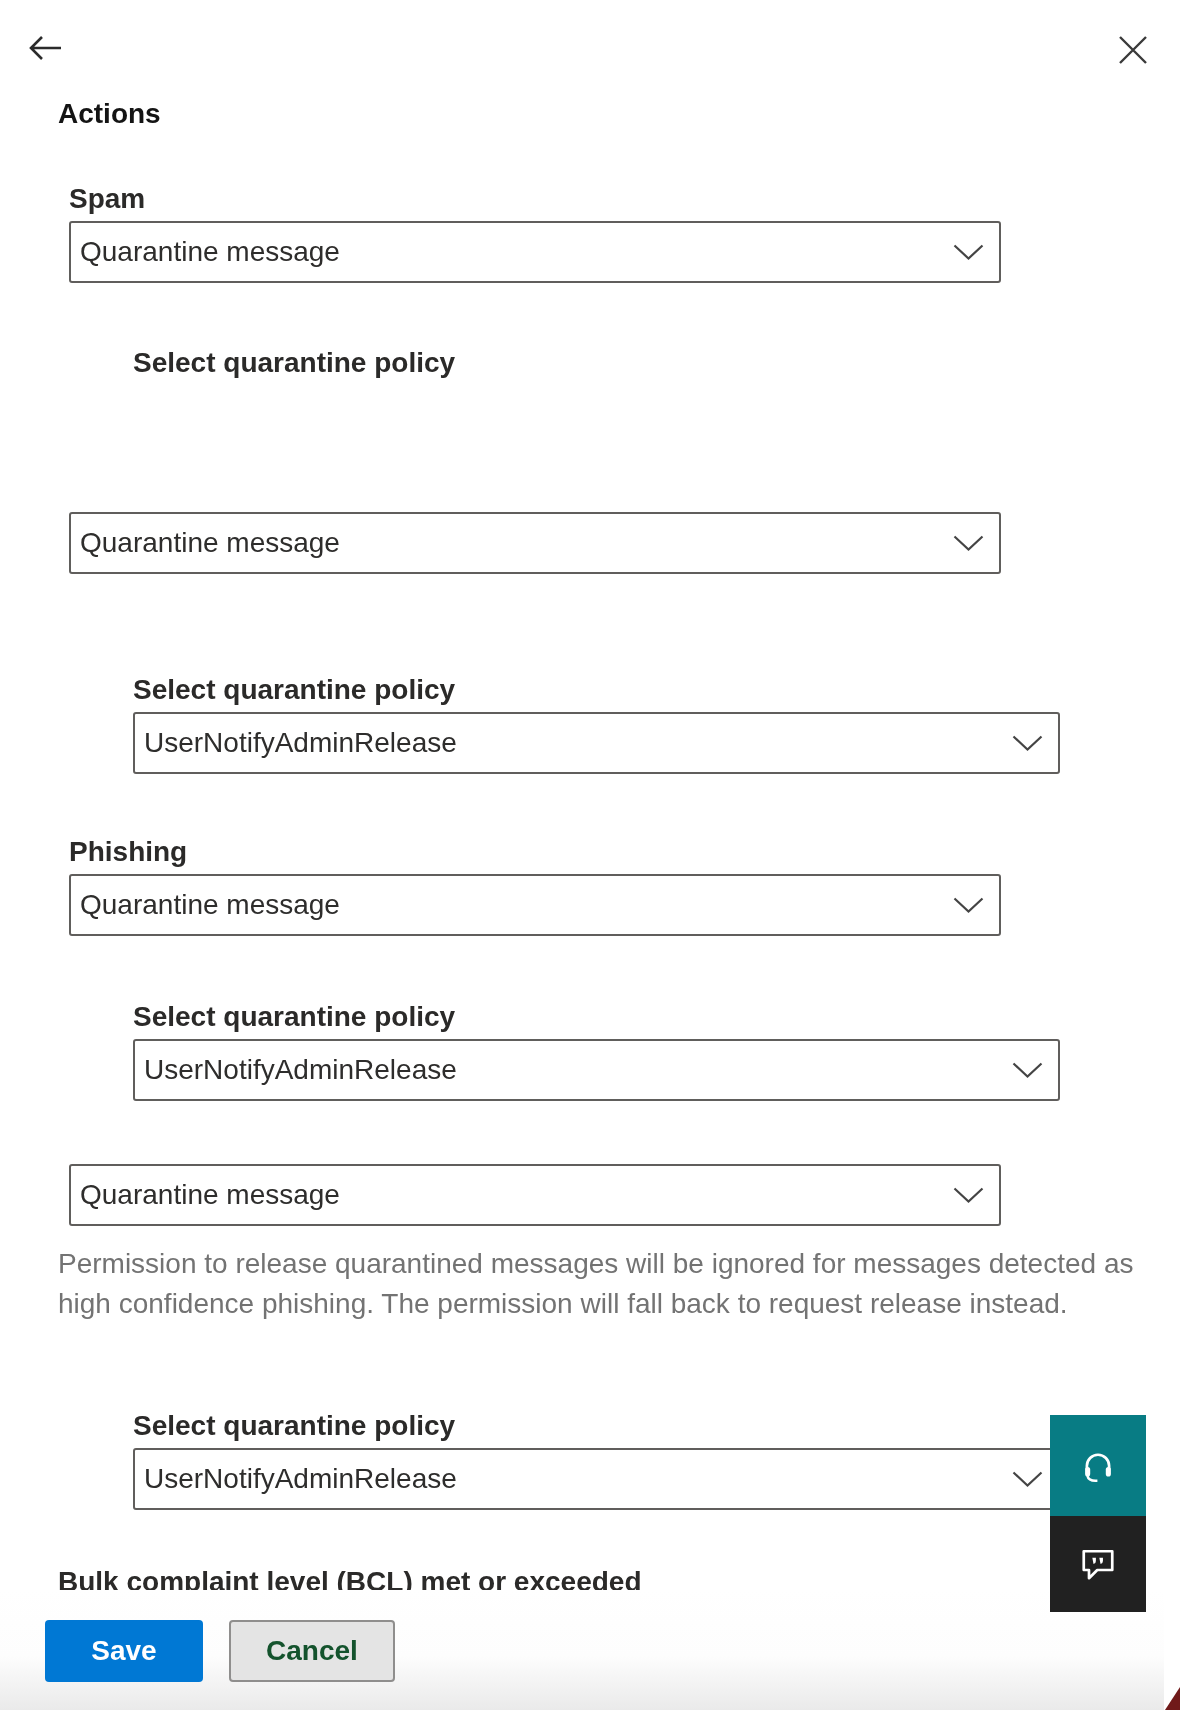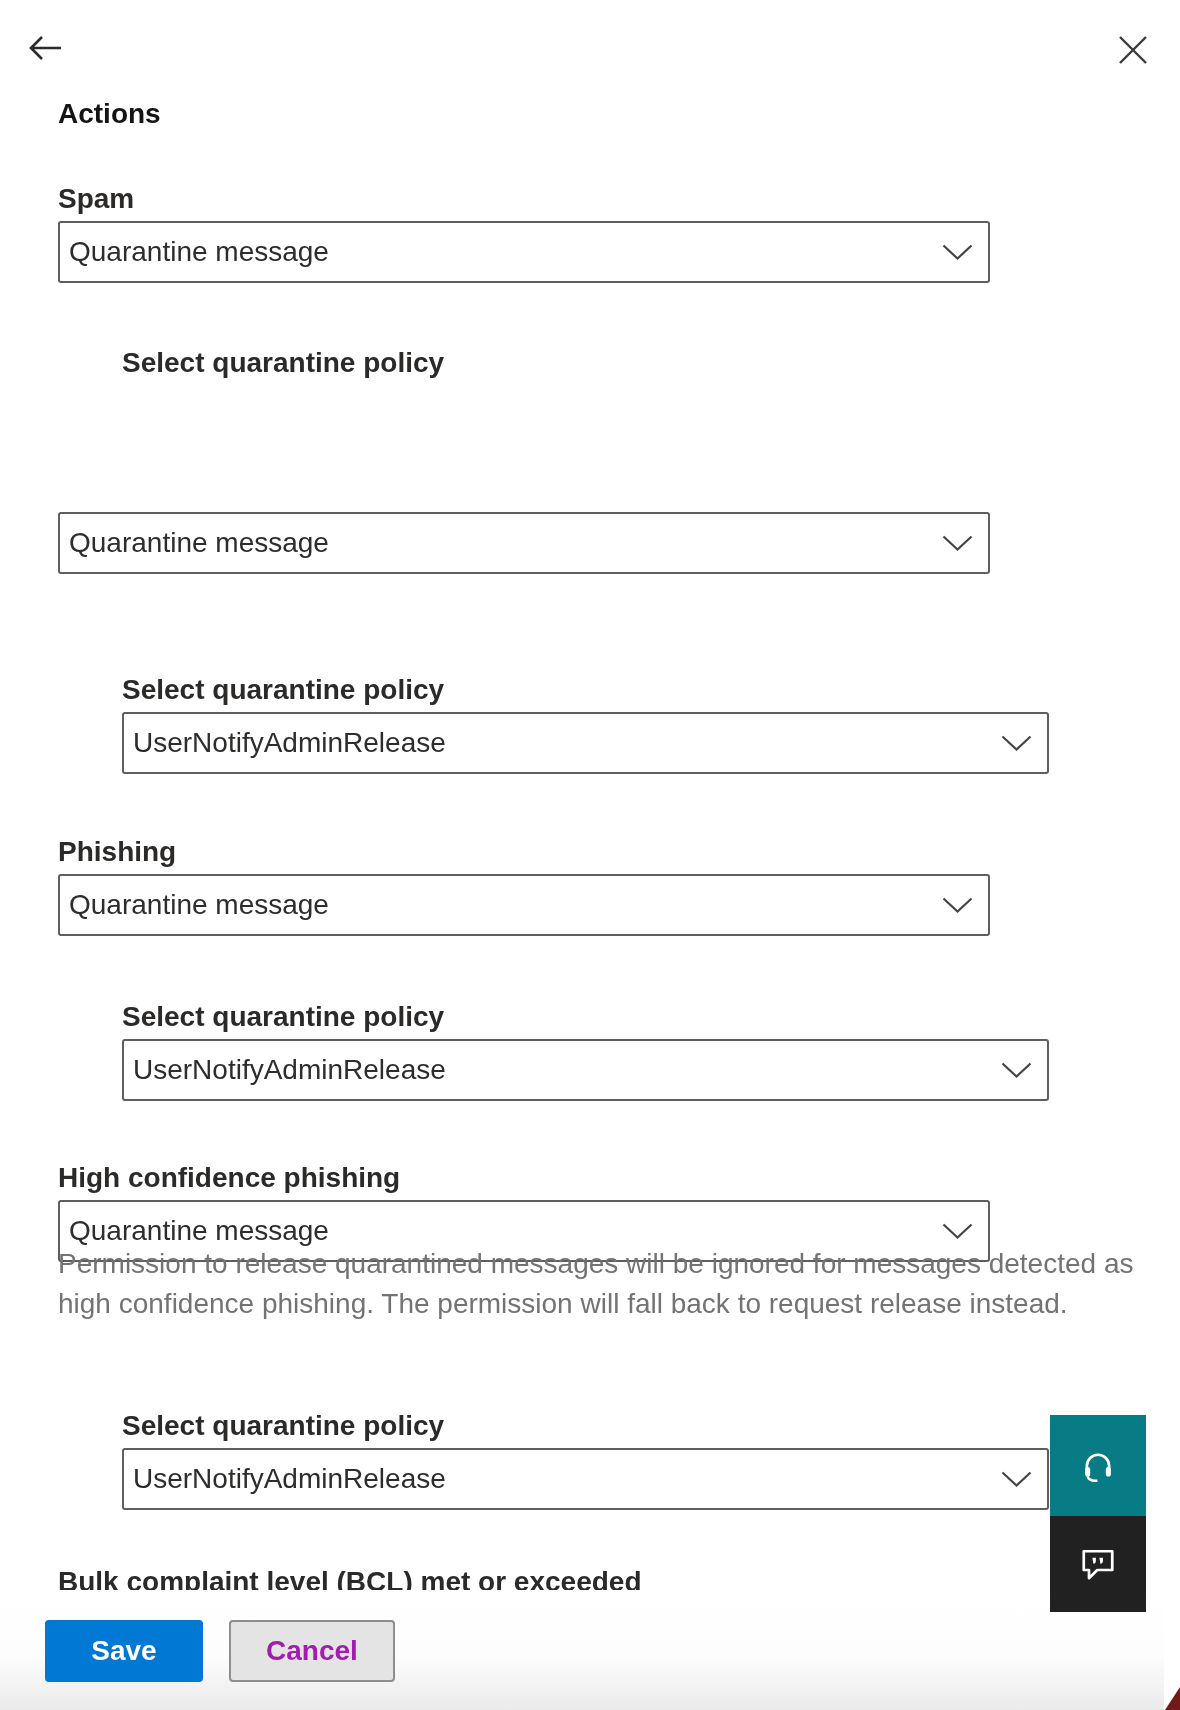--- a/index.html
+++ b/index.html
@@ -18,21 +18,21 @@
   }
   .nav-back { left: 24px; top: 29px; }
   .nav-close { left: 1114px; top: 31px; }
 
   .page-title {
     position: absolute; left: 58px; top: 90px;
     font-size: 28px; font-weight: 700; color: #141414;
     margin: 0; line-height: 48px;
   }
 
-  .field { position: absolute; }
+  .field { position: absolute; margin-left: 11px; }
   .field-label {
     font-size: 28px; font-weight: 700; color: #2b2a29;
     line-height: 36px;
   }
   .dropdown {
     position: relative;
     margin-top: 4px;
     height: 62px;
     border: 2px solid #605e5c;
     border-radius: 3px;
@@ -80,21 +80,21 @@
     font-size: 28px; font-weight: 700;
     border-radius: 4px; cursor: pointer;
     box-sizing: border-box;
   }
   .btn-save {
     left: 45px; width: 158px;
     background: #0078d4; color: #ffffff; border: none;
   }
   .btn-cancel {
     left: 229px; width: 166px;
-    background: #e4e4e4; color: #a21caf;
+    background: #e4e4e4; color: #14532d;
     border: 2px solid #8f8e8d;
   }
 
   .help-widgets {
     position: absolute; left: 1050px; top: 1415px;
     width: 96px; z-index: 3;
     display: flex; flex-direction: column;
   }
   .widget-btn {
     width: 96px; border: none; margin: 0; padding: 0;
@@ -189,21 +189,20 @@
     <span class="dd-value">UserNotifyAdminRelease</span>
     <span class="dd-chevron">
       <svg width="31" height="17" viewBox="0 0 31 17" fill="none">
           <polyline points="1.5,1.5 15.5,14.5 29.5,1.5" stroke="#444444" stroke-width="2.2"></polyline>
         </svg>
     </span>
   </div>
 </div>
 
 <div class="field lvl0" style="top:1160px">
-  <div class="field-label">High confidence phishing</div>
   <div class="dropdown" role="combobox">
     <span class="dd-value">Quarantine message</span>
     <span class="dd-chevron">
       <svg width="31" height="17" viewBox="0 0 31 17" fill="none">
           <polyline points="1.5,1.5 15.5,14.5 29.5,1.5" stroke="#444444" stroke-width="2.2"></polyline>
         </svg>
     </span>
   </div>
 </div>
 

